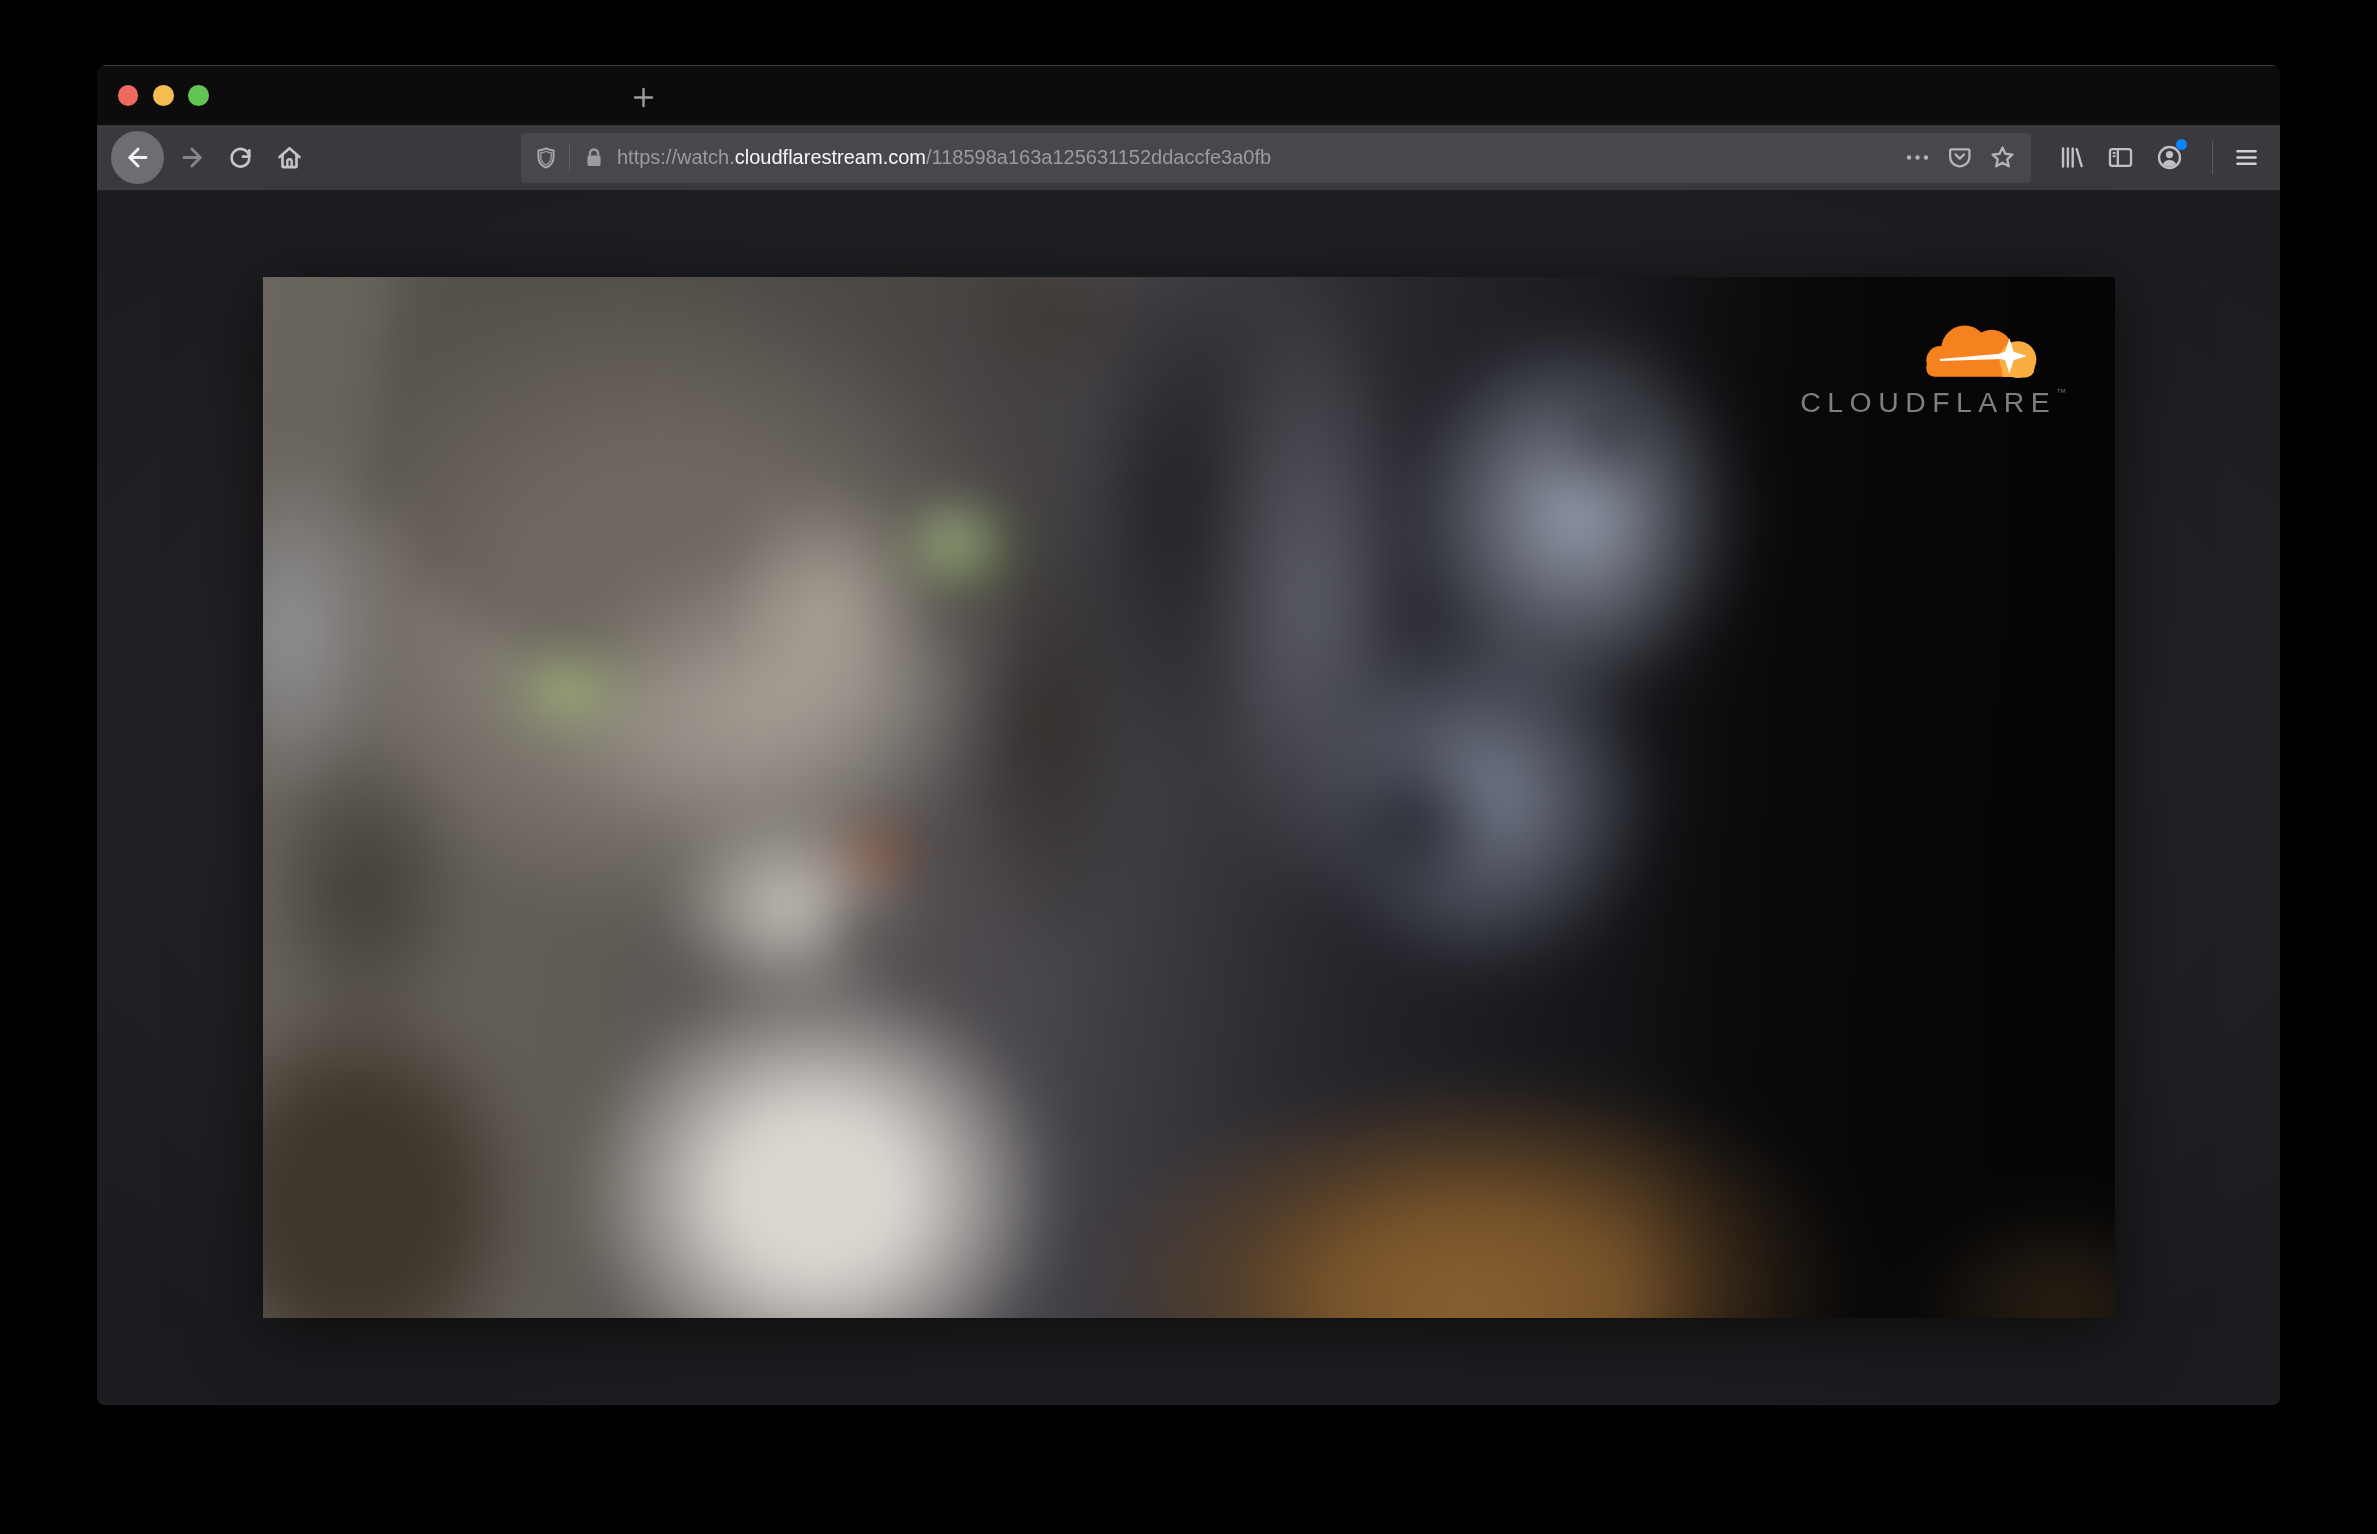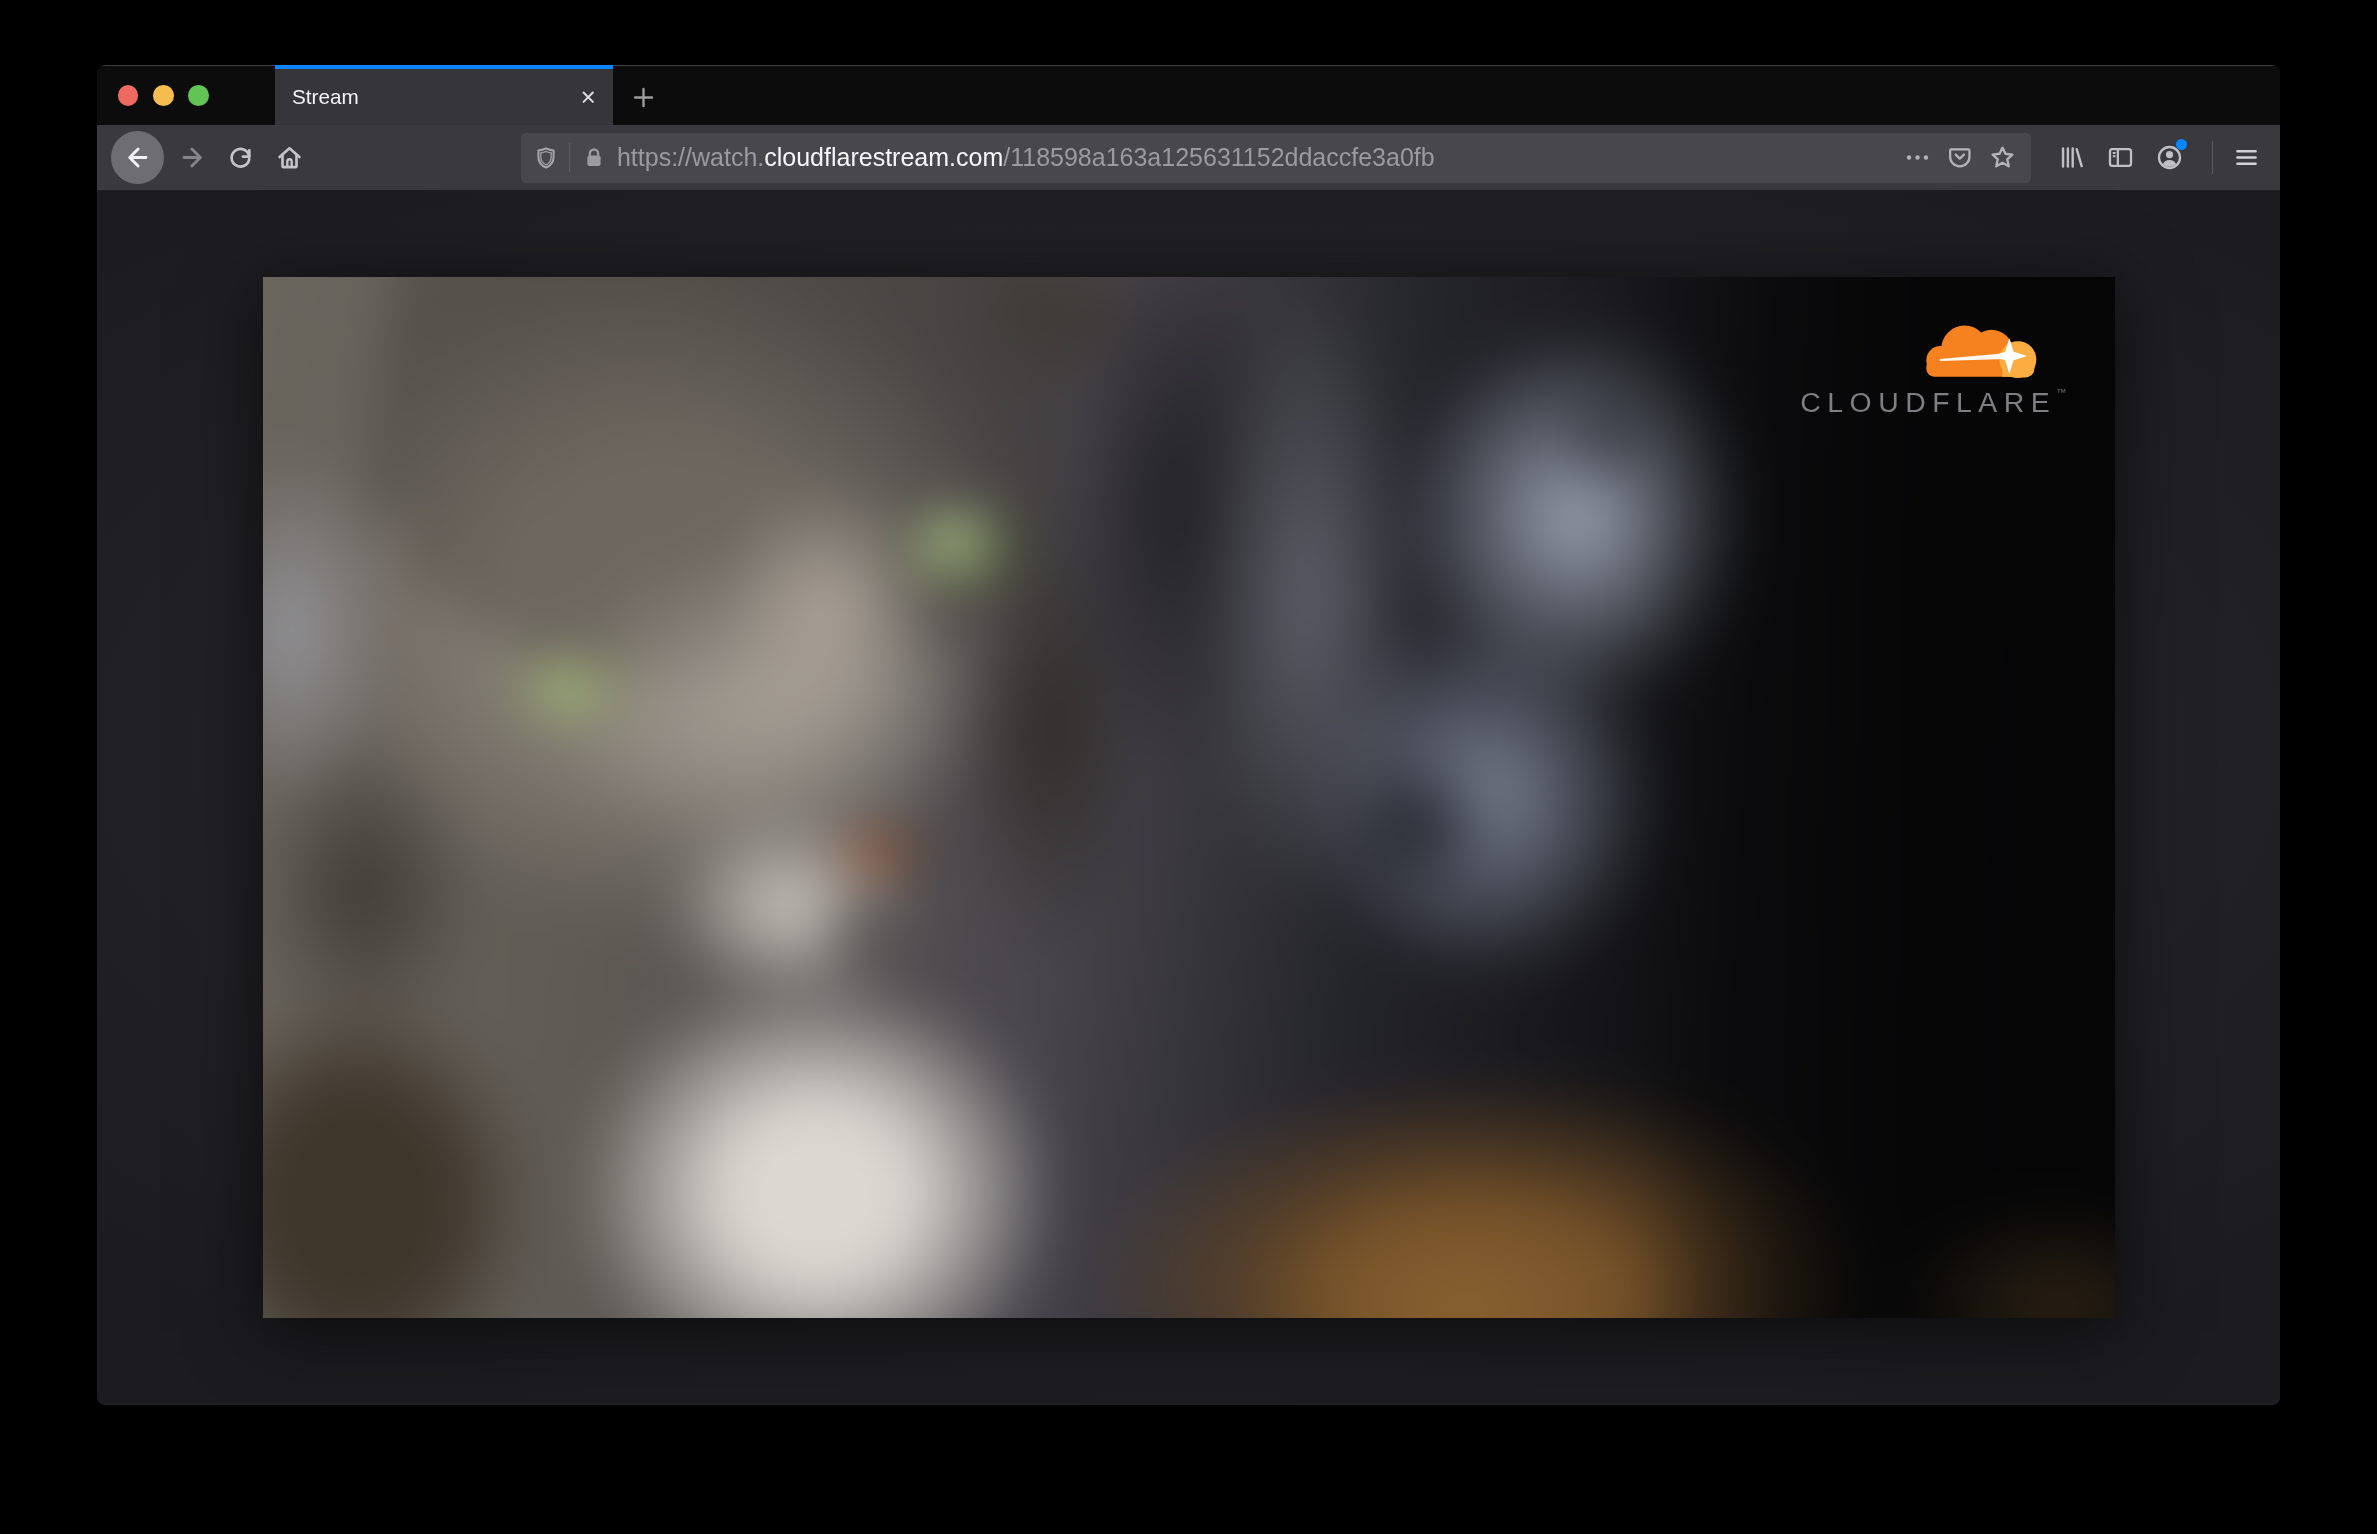--- a/index.html
+++ b/index.html
@@ -24,21 +24,21 @@
   .newtab{position:absolute;left:528px;top:14.7px;width:36px;height:36px;display:flex;align-items:center;justify-content:center;border-radius:3.4px;}
   
   .toolbar{position:relative;height:66px;background:var(--chrome,#3a3a3e);display:flex;align-items:center;
            padding:0 13.8px;box-sizing:border-box;border-bottom:0.9px solid #1f1f23;}
   .navbtn{width:40px;height:40px;display:flex;align-items:center;justify-content:center;flex:0 0 auto;margin-right:8.6px;border-radius:3.4px;}
   .backbtn{width:53px;height:53px;border-radius:50%;background:#6d6d72;margin-right:8.6px;
            display:flex;align-items:center;justify-content:center;flex:0 0 auto;}
   .urlbar{flex:1;height:50px;margin-left:203px;margin-right:20.7px;background:var(--urlbar,#47474c);
           border-radius:5.2px;display:flex;align-items:center;padding:0 12px;box-sizing:border-box;min-width:0;}
   .ub-divider{width:0.9px;height:29px;background:#5f5f64;margin:0 10.3px;flex:0 0 auto;}
-  .url-text{margin-left:10.3px;font-size:25px;white-space:nowrap;overflow:hidden;flex:1;min-width:0;}
+  .url-text{margin-left:10.3px;font-size:20px;white-space:nowrap;overflow:hidden;flex:1;min-width:0;}
   .url-dim{color:#9a9aa0;}
   .url-domain{color:#f7f7f8;}
   .ub-action{width:34px;height:34px;display:flex;align-items:center;justify-content:center;flex:0 0 auto;margin-left:8.6px;border-radius:3.4px;}
   .tb-divider{width:0.9px;height:33px;background:#5a5a5f;margin:0 13.8px;flex:0 0 auto;}
   .icon{display:block;}
   
   .content{position:relative;height:1213px;
            background:radial-gradient(ellipse 70% 60% at 50% 46%, #28282c 0%, var(--content,#232327) 55%, #1c1c20 100%);
            display:flex;justify-content:center;align-items:flex-start;}
   .video{position:relative;width:1852px;height:1041px;margin-top:86px;overflow:hidden;background:#0a0a0b;
@@ -87,29 +87,20 @@
 <body>
 
 <div class="stage">
   <div class="window">
 
     <div class="titlebar">
       <div class="traffic">
         <span class="t-close"></span>
         <span class="t-min"></span>
         <span class="t-zoom"></span>
-      </div>
-      <div class="tab">
-        <div class="tab-accent"></div>
-        <span class="tab-title">Stream</span>
-        <span class="tab-close">
-          <svg class="icon" width="22.4" height="22.4" viewBox="0 0 24 24">
-            <path d="M7 7 L17 17 M17 7 L7 17" stroke="#dcdcde" stroke-width="2.2" stroke-linecap="round" fill="none"></path>
-          </svg>
-        </span>
       </div>
       <span class="newtab">
         <svg class="icon" width="29" height="29" viewBox="0 0 24 24">
           <path d="M12 5v14 M5 12h14" stroke="#9c9c9f" stroke-width="2" stroke-linecap="round" fill="none"></path>
         </svg>
       </span>
     </div>
 
     <div class="toolbar">
       <span class="backbtn">

